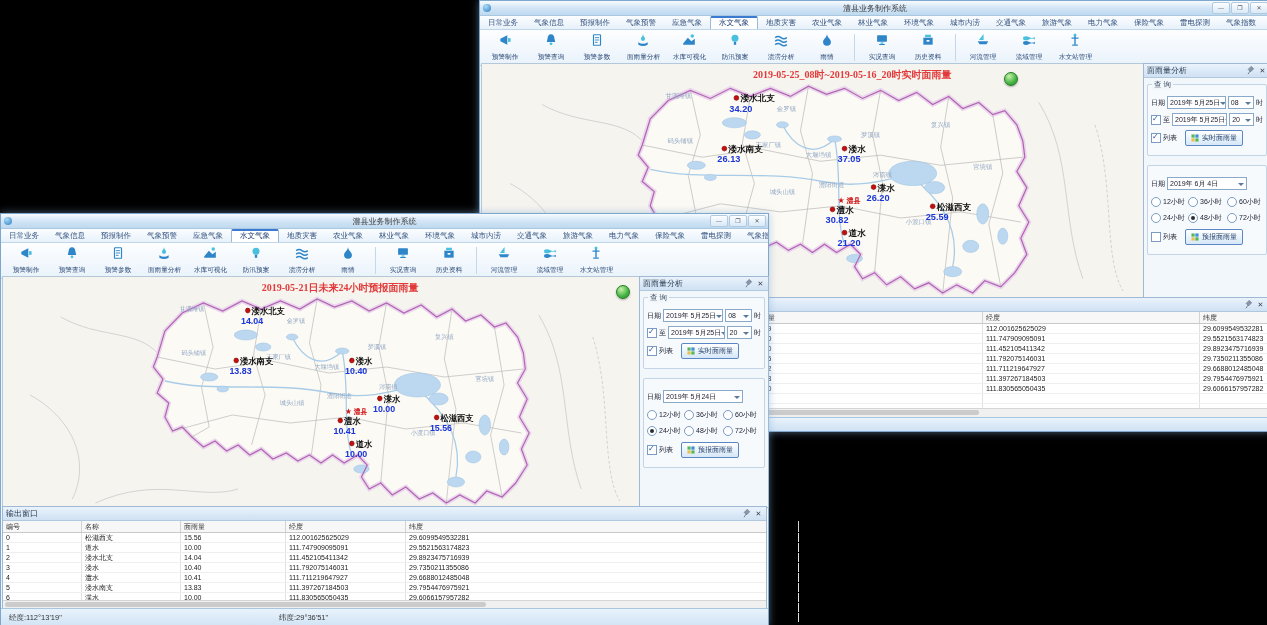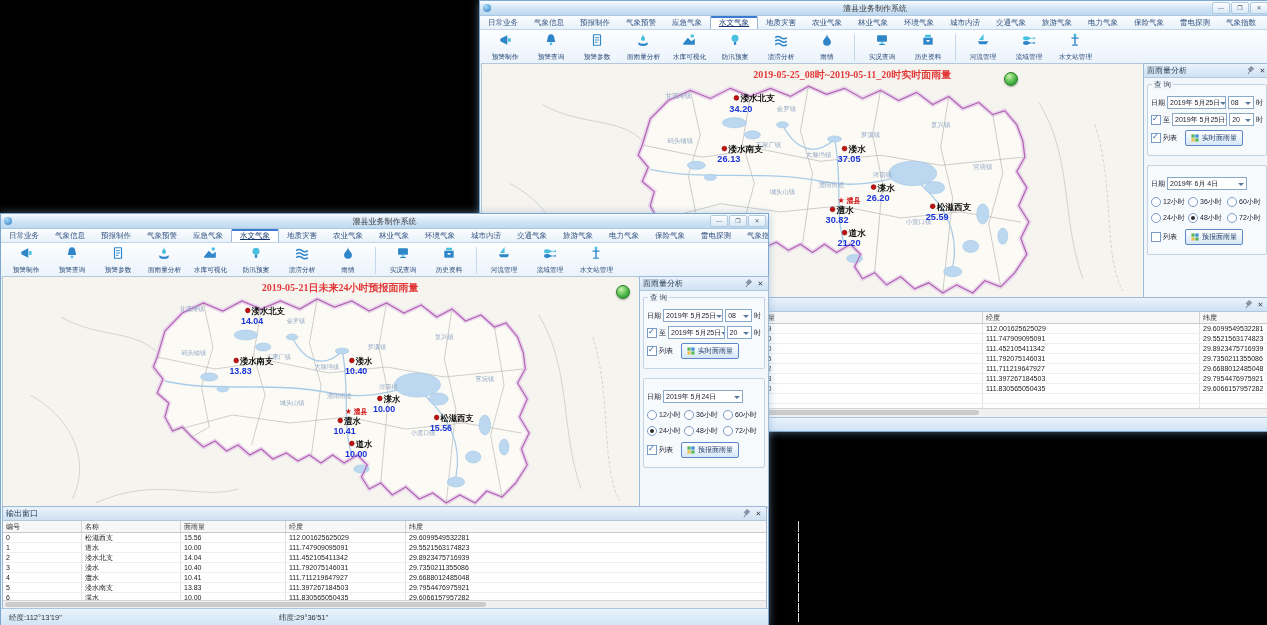--- a/index.html
+++ b/index.html
@@ -16,21 +16,21 @@
   .win-icon{width:8px;height:8px;margin-left:3px;border-radius:50%;
             background:radial-gradient(circle at 35% 30%,#aadcf8,#2e7cc2);z-index:1;}
   .winbtns{margin-left:auto;display:flex;gap:1px;margin-right:2px;z-index:1;}
   .winbtn{width:16px;height:10px;font-size:6px;line-height:10px;text-align:center;color:#55606e;
           background:linear-gradient(#fdfeff,#d9e9f7);border:1px solid #b2cade;border-radius:2px;}
 
   .tabstrip{height:13px;background:linear-gradient(#fbfdff,#e7f1fa);display:flex;
             border-bottom:1px solid #c2d6ea;overflow:hidden;}
   .tab{padding:0 8px;font-size:7.5px;line-height:13px;color:#33517e;white-space:nowrap;}
   .tab.active{background:#fff;border:1px solid #9db9d8;border-bottom:none;border-top:2px solid #3a7ad1;
-              color:#14346b;border-radius:2px 2px 0 0;line-height:10px;text-decoration:underline;}
+              color:#14346b;border-radius:2px 2px 0 0;line-height:10px;}
 
   .toolbar{height:35px;background:linear-gradient(#fdfeff,#e9f2fb);
            border-bottom:1px solid #b9cfe4;display:flex;align-items:stretch;overflow:hidden;}
   .tbgroup{display:flex;padding:0 2px;}
   .tbsep{width:1px;background:#c5d7e8;margin:4px 2px;}
   .tbbtn{width:46px;display:flex;flex-direction:column;align-items:center;justify-content:center;gap:1px;}
   .tbbtn svg{width:14px;height:14px;}
   .tbbtn .lbl{font-size:7px;color:#2b4a76;white-space:nowrap;transform:scale(.95);}
 
   .map{position:absolute;background:#f6f4ef;border:1px solid #b5c8da;overflow:hidden;}
@@ -294,21 +294,21 @@
           <circle cx="350" cy="143.5" r="2.4" fill="#c40f0f" stroke="#7a0505" stroke-width="0.6"></circle>
           <text x="354" y="147" font-size="8.6" font-weight="bold" fill="#101010">澧水</text>
           <text x="343" y="157" font-size="9.2" font-weight="bold" fill="#1a35d9">30.82</text>
           <circle cx="362" cy="166.5" r="2.4" fill="#c40f0f" stroke="#7a0505" stroke-width="0.6"></circle>
           <text x="366" y="170" font-size="8.6" font-weight="bold" fill="#101010">道水</text>
           <text x="355" y="180" font-size="9.2" font-weight="bold" fill="#1a35d9">21.20</text>
           <circle cx="450" cy="140.5" r="2.4" fill="#c40f0f" stroke="#7a0505" stroke-width="0.6"></circle>
           <text x="454" y="144" font-size="8.6" font-weight="bold" fill="#101010">松滋西支</text>
           <text x="443" y="154" font-size="9.2" font-weight="bold" fill="#1a35d9">25.59</text>
         </svg>
-        <div class="map-title">2019-05-25_08时~2019-05-11_20时实时面雨量</div>
+        <div class="map-title">2019-05-25_08时~2019-05-16_20时实时面雨量</div>
         <span class="map-refresh"></span>
       </div>
       <div class="panel">
         <div class="panel-header">
           <span class="ph-title">面雨量分析</span>
           <span class="ph-x"><svg width="8" height="9" viewBox="0 0 8 9">
               <path d="M1.2 3.4 L4.2 0.4 L6.6 2.8 L3.6 5.8 Z" fill="#8a97ab" stroke="#5a6778" stroke-width="0.6"></path>
               <path d="M3 5.2 L1 8.2" stroke="#5a6778" stroke-width="0.8"></path>
             </svg></span>
           <span class="ph-x">✕</span>

